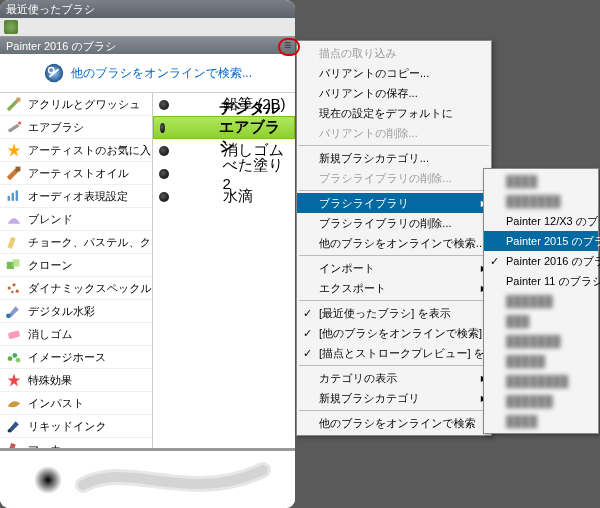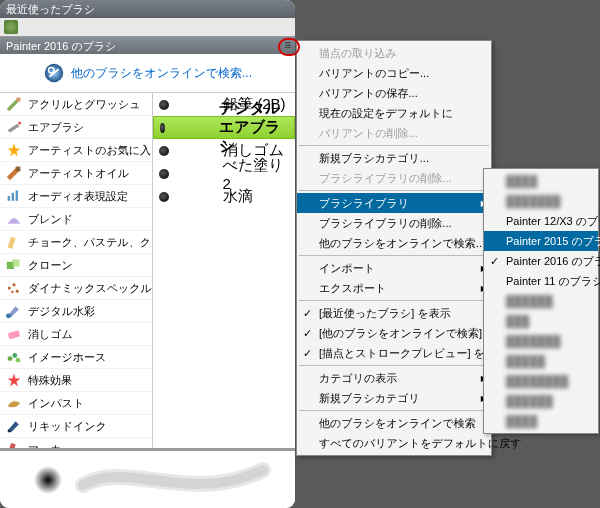--- a/index.html
+++ b/index.html
@@ -279,21 +279,20 @@
     <div class="menu-item has-sub">エクスポート</div>
     <div class="menu-sep"></div>
     <div class="menu-item checked">[最近使ったブラシ] を表示</div>
     <div class="menu-item checked">[他のブラシをオンラインで検索] を表示</div>
     <div class="menu-item checked">[描点とストロークプレビュー] を表示</div>
     <div class="menu-sep"></div>
     <div class="menu-item has-sub">カテゴリの表示</div>
     <div class="menu-item has-sub">新規ブラシカテゴリ</div>
     <div class="menu-sep"></div>
     <div class="menu-item">他のブラシをオンラインで検索</div>
-    <div class="menu-item">すべてのバリアントをデフォルトに戻す</div>
   </div>
 <div class="menu menu2" id="menu2">
     <div class="menu-item blurred">████</div>
     <div class="menu-item blurred">███████</div>
     <div class="menu-item">Painter 12/X3 のブラシ</div>
     <div class="menu-item highlight">Painter 2015 のブラシ</div>
     <div class="menu-item checked">Painter 2016 のブラシ</div>
     <div class="menu-item">Painter 11 のブラシ</div>
     <div class="menu-item blurred">██████</div>
     <div class="menu-item blurred">███</div>

